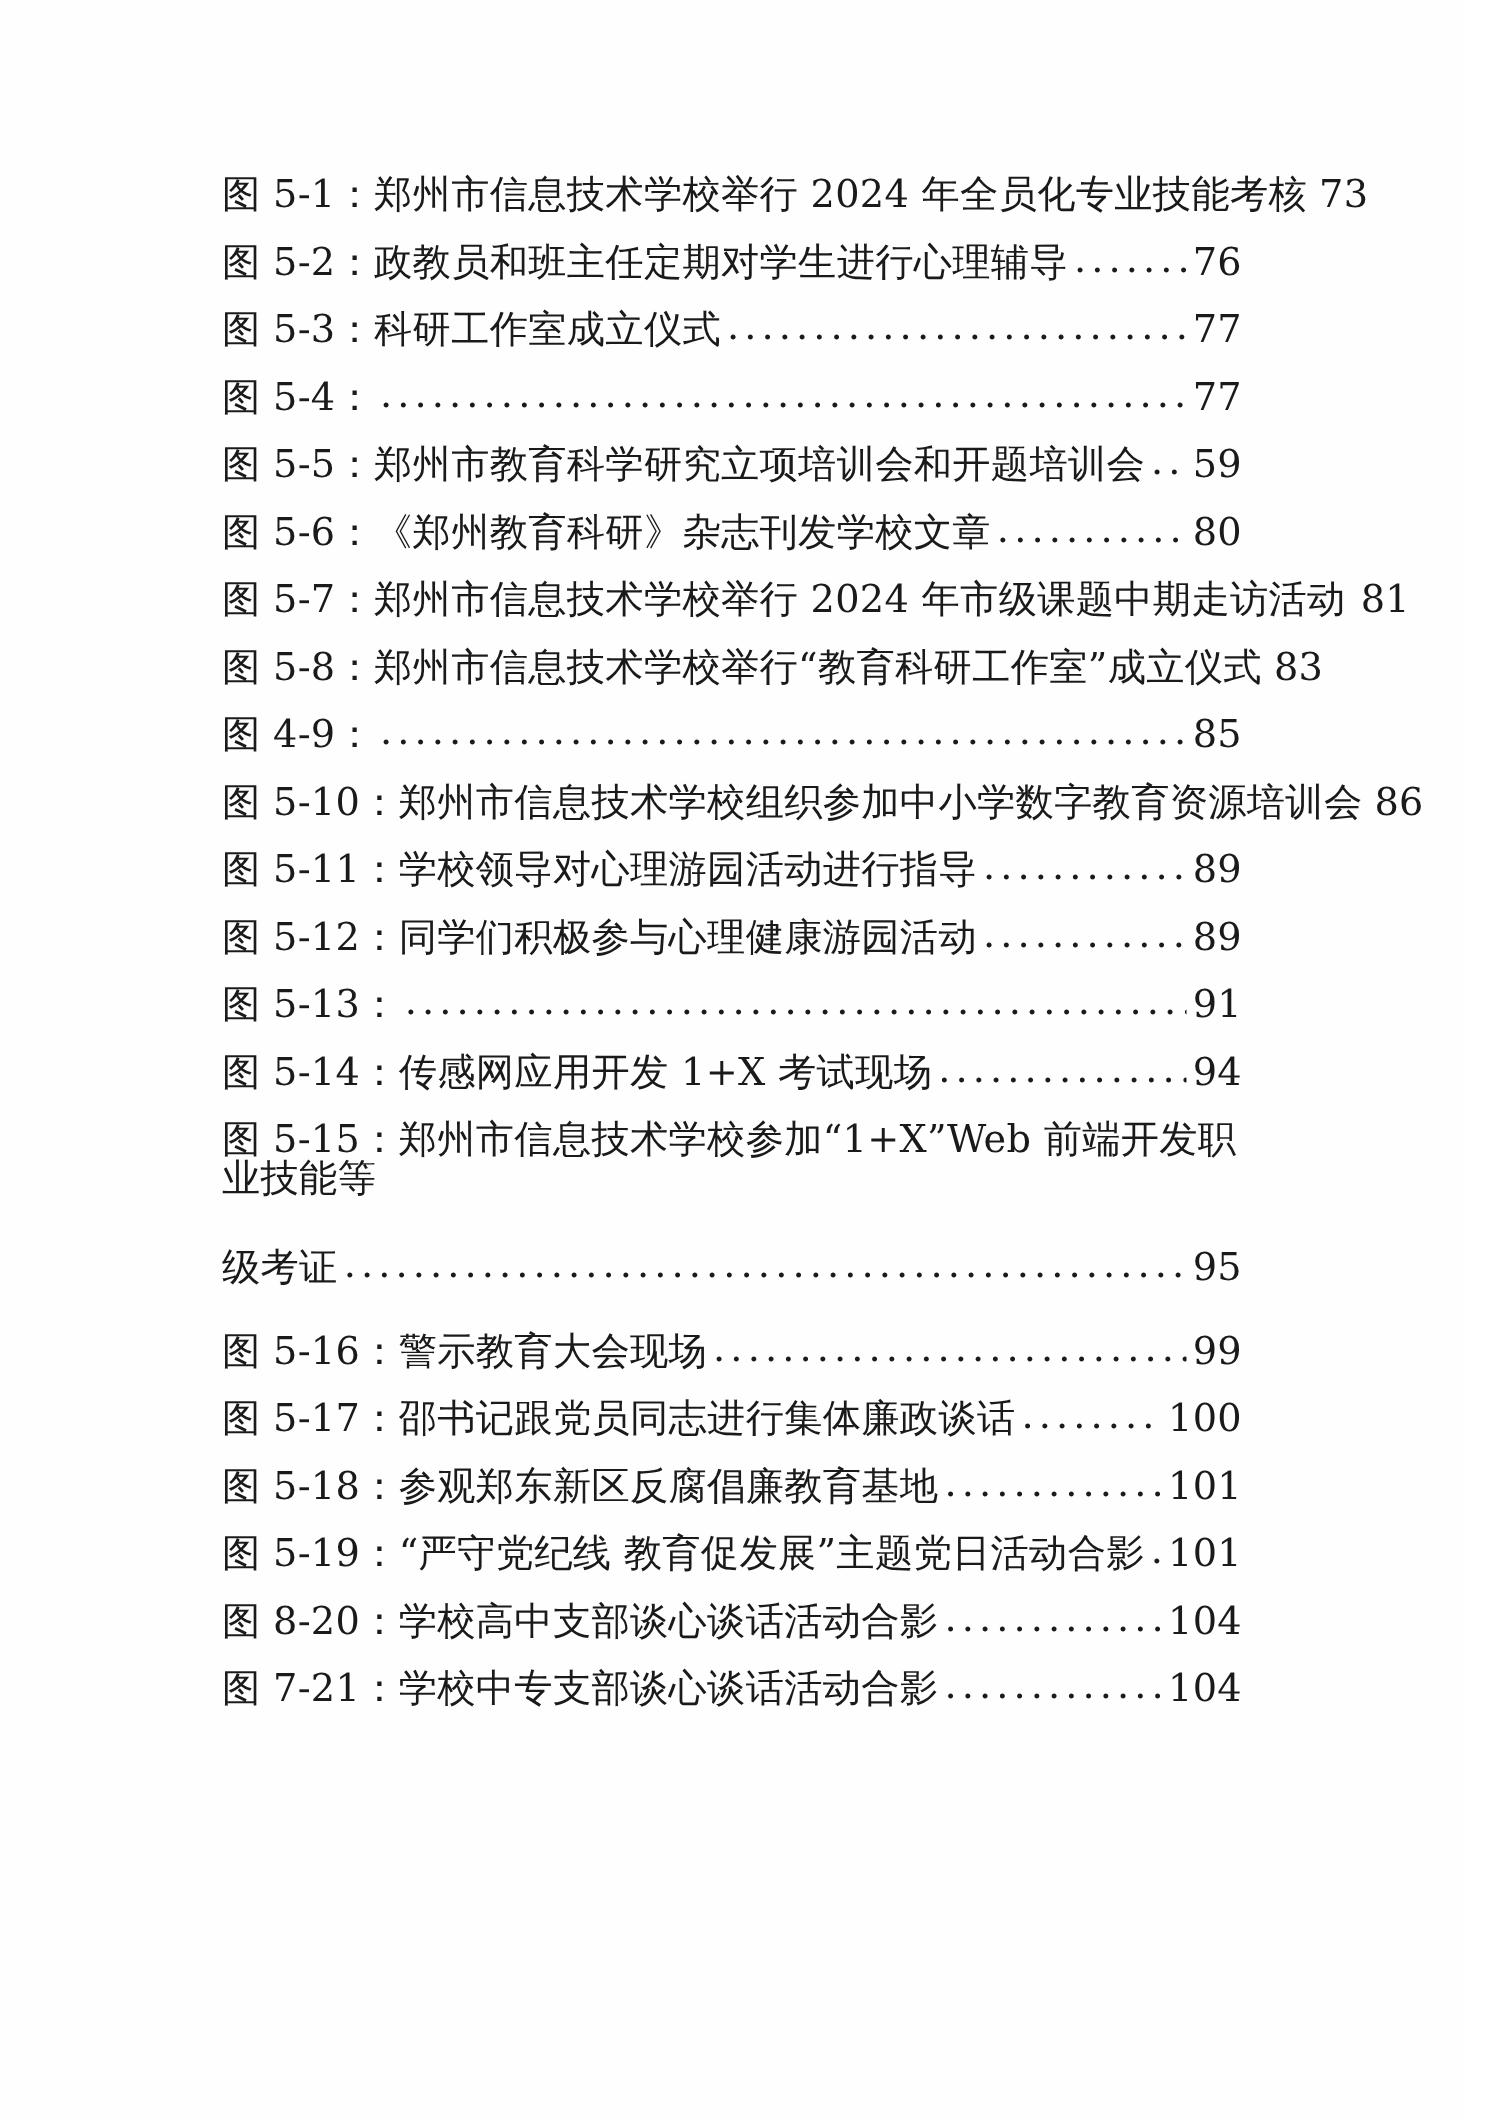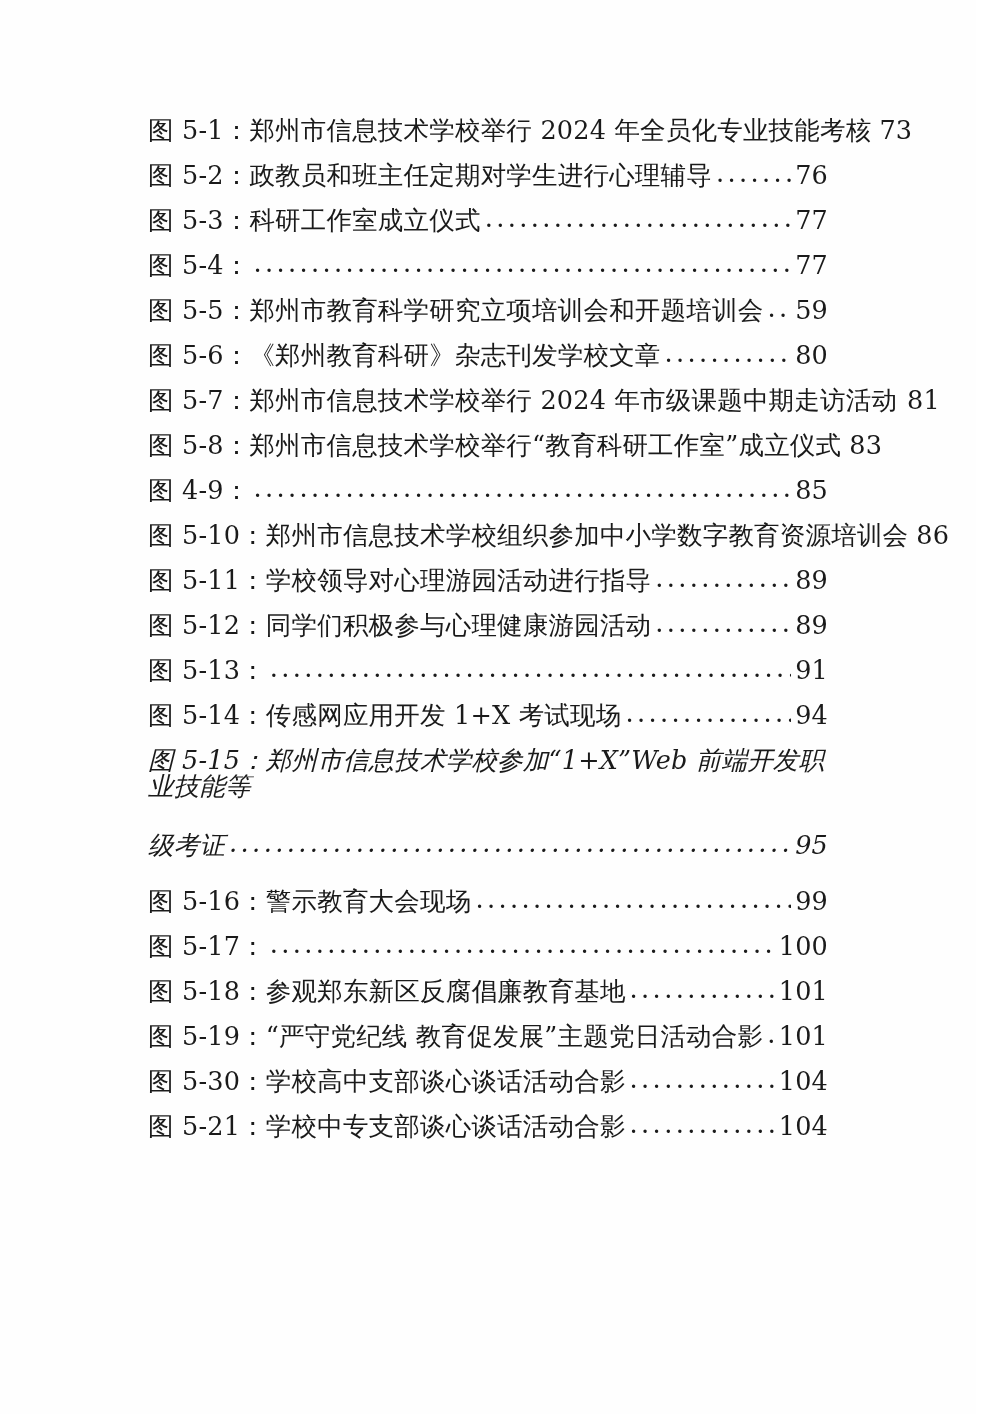--- a/index.html
+++ b/index.html
@@ -54,21 +54,20 @@
   .toc-page {
     flex: 0 0 auto;
     text-align: right;
     letter-spacing: 0.2px;
   }
   
   .toc-entry.wrap {
     display: block;
     white-space: normal;
     margin-bottom: 0;
-    font-style: italic;
   }
   .toc-entry.wrap .line1 {
     display: block;
     font-size: 25.5px;
     line-height: 1.0;
     margin-bottom: 34px;
   }
   .toc-entry.wrap .line2 {
     display: flex;
     align-items: flex-end;
@@ -195,46 +194,47 @@
 
     <div class="toc-entry">
       <span class="toc-label">图 5-16：</span>
       <span class="toc-title">警示教育大会现场</span>
       <span class="toc-dots">.............................................................</span>
       <span class="toc-page">99</span>
     </div>
 
     <div class="toc-entry">
       <span class="toc-label">图 5-17：</span>
+      <span class="toc-title">邵书记跟党员同志进行集体廉政谈话</span>
       <span class="toc-dots">.............................................................</span>
       <span class="toc-page">100</span>
     </div>
 
     <div class="toc-entry">
       <span class="toc-label">图 5-18：</span>
       <span class="toc-title">参观郑东新区反腐倡廉教育基地</span>
       <span class="toc-dots">.............................................................</span>
       <span class="toc-page">101</span>
     </div>
 
     <div class="toc-entry">
       <span class="toc-label">图 5-19：</span>
       <span class="toc-title">“严守党纪线  教育促发展”主题党日活动合影</span>
       <span class="toc-dots">.............................................................</span>
       <span class="toc-page">101</span>
     </div>
 
     <div class="toc-entry">
-      <span class="toc-label">图 5-30：</span>
+      <span class="toc-label">图 8-20：</span>
       <span class="toc-title">学校高中支部谈心谈话活动合影</span>
       <span class="toc-dots">.............................................................</span>
       <span class="toc-page">104</span>
     </div>
 
     <div class="toc-entry">
-      <span class="toc-label">图 5-21：</span>
+      <span class="toc-label">图 7-21：</span>
       <span class="toc-title">学校中专支部谈心谈话活动合影</span>
       <span class="toc-dots">.............................................................</span>
       <span class="toc-page">104</span>
     </div>
 
   </div>
 </div>
 
 </body></html>

